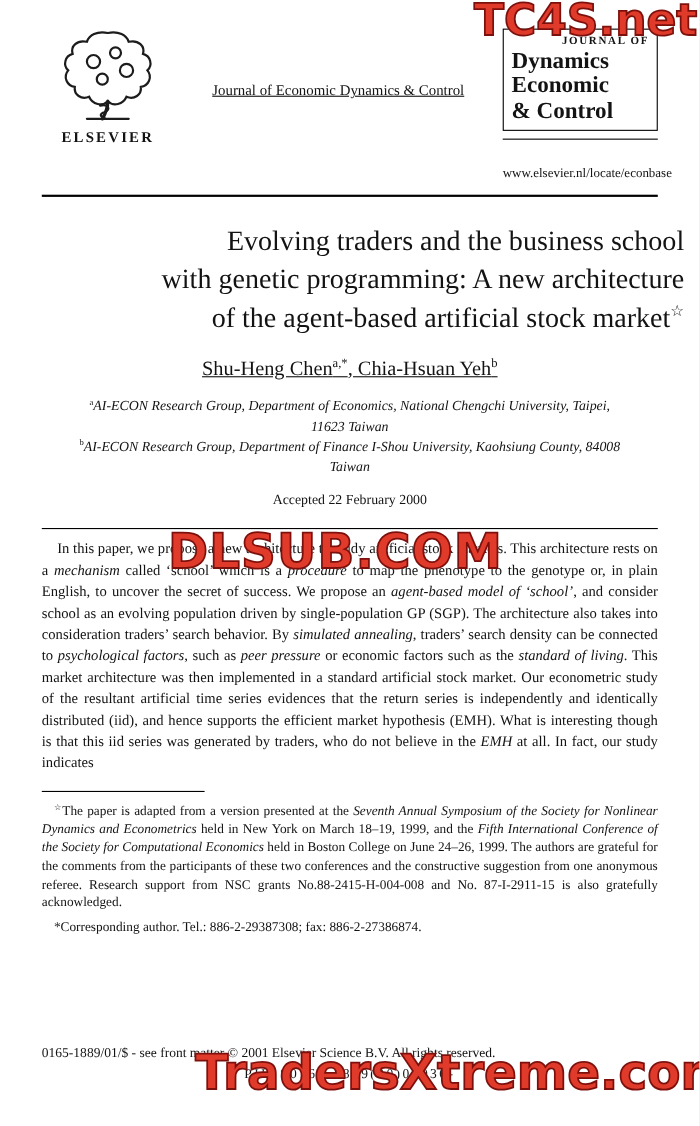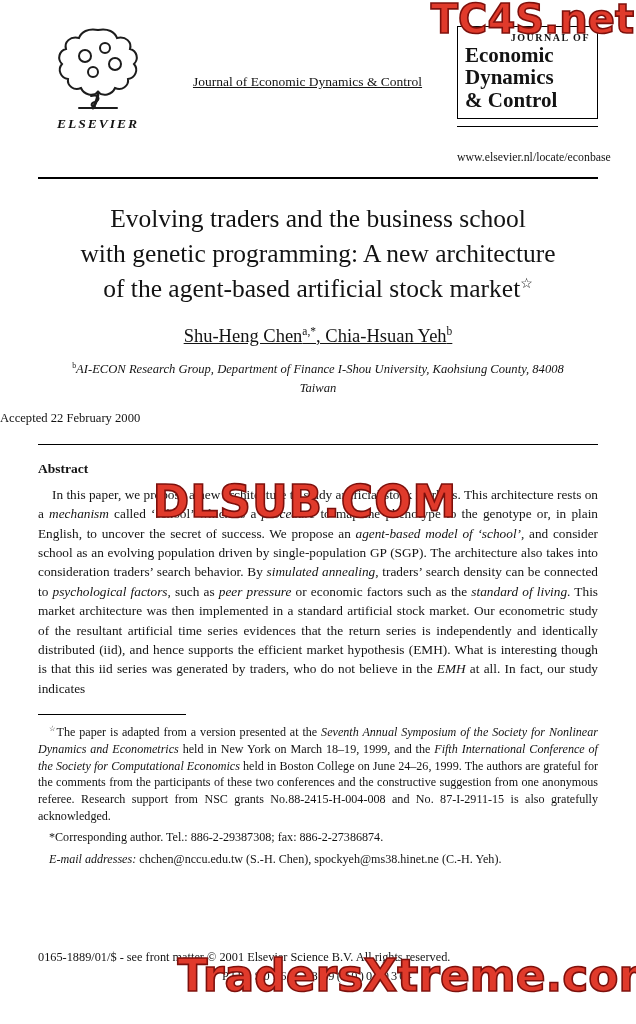--- a/index.html
+++ b/index.html
@@ -6,37 +6,37 @@
   .page {
     width:636px; height:1024px; margin:0 auto; position:relative;
     background:#fff; overflow:hidden; color:#131313;
     font-family:"Liberation Serif","DejaVu Serif",serif;
   }
   sup { vertical-align:super; line-height:0; font-size:62%; }
 
   
   .header { display:flex; padding:26px 38px 0 38px; }
   .logo-col { width:120px; text-align:center; }
-  .publisher { font-size:13.5px; font-weight:700; letter-spacing:2px; margin-top:2px;font-style:italic; }
+  .publisher { font-size:13.5px; font-weight:700; letter-spacing:2px; margin-top:2px; }
   .journal-meta { flex:1; text-align:center; padding-top:46px; font-size:13.5px; line-height:1.55;text-decoration:underline; }
   .right-col { width:141px; }
   .logo-box { border:1.8px solid #000; padding:5px 7px 7px 7px; background:#fff; }
   .kicker { font-size:10px; font-weight:700; letter-spacing:1.5px; text-align:right; margin-bottom:1px; }
   .logo-word { font-size:21px; font-weight:700; line-height:1.06; }
   .website { border-top:1.2px solid #000; margin-top:7px; padding-top:23px; font-size:11.8px; text-align:left; }
 
   .rule-thick { border-top:2.5px solid #000; margin:12px 38px 0 38px; }
   .rule-thin  { border-top:1.5px solid #000; margin:18px 38px 0 38px; }
 
-  .title { font-size:25.5px; font-weight:400; text-align:center; line-height:1.38; margin:22px 14px 0 14px; }
+  .title { font-size:25.5px; font-weight:400; text-align:right; line-height:1.38; margin:22px 14px 0 14px; }
   .title sup { font-size:55%; }
   .authors { text-align:center; font-size:18.5px; margin-top:20px;text-decoration:underline; }
   .affils { margin-top:13px; }
   .affil { text-align:center; font-size:12.6px; line-height:1.45; max-width:505px; margin:0 auto; }
-  .accepted { text-align:left; font-size:12.6px; margin-top:14px; }
+  .accepted { text-align:center; font-size:12.6px; margin-top:14px; }
 
   .abstract-heading { font-weight:700; font-size:13.5px; margin:16px 38px 0 38px; }
   .abstract { font-size:13.3px; line-height:1.46; text-align:justify; text-indent:14px; margin:8px 38px 0 38px; }
 
   .fn-rule { width:148px; border-top:1.1px solid #000; margin:16px 0 0 38px; }
   .fn { font-size:12.1px; line-height:1.38; text-align:justify; margin:9px 38px 0 38px; text-indent:11px; }
   .fn.tight { margin-top:5px; }
 
   .footer { position:absolute; left:38px; right:38px; top:948px; font-size:12.3px; line-height:1.55;font-family:Liberation Serif, serif; }
   .pii { letter-spacing:2.2px;text-align:center; }
@@ -72,53 +72,52 @@
         </g>
       </svg>
       <div class="publisher">ELSEVIER</div>
     </div>
     <div class="journal-meta">
       <div>Journal of Economic Dynamics &amp; Control</div>
     </div>
     <div class="right-col">
       <div class="logo-box">
         <div class="kicker">JOURNAL OF</div>
+        <div class="logo-word">Dynamics</div>
         <div class="logo-word">Economic</div>
-        <div class="logo-word">Dynamics</div>
         <div class="logo-word">&amp; Control</div>
       </div>
       <div class="website">www.elsevier.nl/locate/econbase</div>
     </div>
   </div>
 
   <div class="rule-thick"></div>
 
   <h1 class="title">
     <span>Evolving traders and the business school</span><br>
     <span>with genetic programming: A new architecture</span><br>
     <span>of the agent-based artificial stock market</span><sup>☆</sup>
   </h1>
 
   <div class="authors"><span>Shu-Heng Chen</span><sup>a,*</sup><span>, Chia-Hsuan Yeh</span><sup>b</sup></div>
 
   <div class="affils">
+    <div class="affil"><sup>a</sup><span style="font-style: italic;">AI-ECON Research Group, Department of Economics, National Chengchi University, Taipei, 11623 Taiwan</span></div>
     <div class="affil"><sup>b</sup><span style="font-style: italic;">AI-ECON Research Group, Department of Finance I-Shou University, Kaohsiung County, 84008 Taiwan</span></div>
   </div>
 
   <div class="accepted">Accepted 22 February 2000</div>
 
   <div class="rule-thin"></div>
 
-  <div class="abstract-heading">Abstract</div>
   <p class="abstract"><span>In this paper, we propose a new architecture to study artificial stock markets. This architecture rests on a </span><span style="font-style: italic;">mechanism</span><span> called ‘school’ which is a </span><span style="font-style: italic;">procedure</span><span> to map the phenotype to the genotype or, in plain English, to uncover the secret of success. We propose an </span><span style="font-style: italic;">agent-based model of ‘school’</span><span>, and consider school as an evolving population driven by single-population GP (SGP). The architecture also takes into consideration traders’ search behavior. By </span><span style="font-style: italic;">simulated annealing</span><span>, traders’ search density can be connected to </span><span style="font-style: italic;">psychological factors</span><span>, such as </span><span style="font-style: italic;">peer pressure</span><span> or economic factors such as the </span><span style="font-style: italic;">standard of living</span><span>. This market architecture was then implemented in a standard artificial stock market. Our econometric study of the resultant artificial time series evidences that the return series is independently and identically distributed (iid), and hence supports the efficient market hypothesis (EMH). What is interesting though is that this iid series was generated by traders, who do not believe in the </span><span style="font-style: italic;">EMH</span><span> at all. In fact, our study indicates</span></p>
 
   <div class="fn-rule"></div>
   <p class="fn"><sup>☆</sup><span>The paper is adapted from a version presented at the </span><span style="font-style: italic;">Seventh Annual Symposium of the Society for Nonlinear Dynamics and Econometrics</span><span> held in New York on March 18–19, 1999, and the </span><span style="font-style: italic;">Fifth International Conference of the Society for Computational Economics</span><span> held in Boston College on June 24–26, 1999. The authors are grateful for the comments from the participants of these two conferences and the constructive suggestion from one anonymous referee. Research support from NSC grants No.88-2415-H-004-008 and No. 87-I-2911-15 is also gratefully acknowledged.</span></p>
   <p class="fn tight">*Corresponding author. Tel.: 886-2-29387308; fax: 886-2-27386874.</p>
-  <p class="fn tight"><span style="font-style: italic;">E-mail addresses:</span><span> chchen@nccu.edu.tw (S.-H. Chen), spockyeh@ms38.hinet.ne (C.-H. Yeh).</span></p>
 
   <div class="footer">
     <div>0165-1889/01/$ - see front matter © 2001 Elsevier Science B.V. All rights reserved.</div>
     <div class="pii">PII: S0165-1889(00)00030-</div>
   </div>
 
   <div class="wm wm-top">TC4S.net</div>
   <div class="wm wm-mid">DLSUB.COM</div>
   <div class="wm wm-bottom">TradersXtreme.com</div>
 

